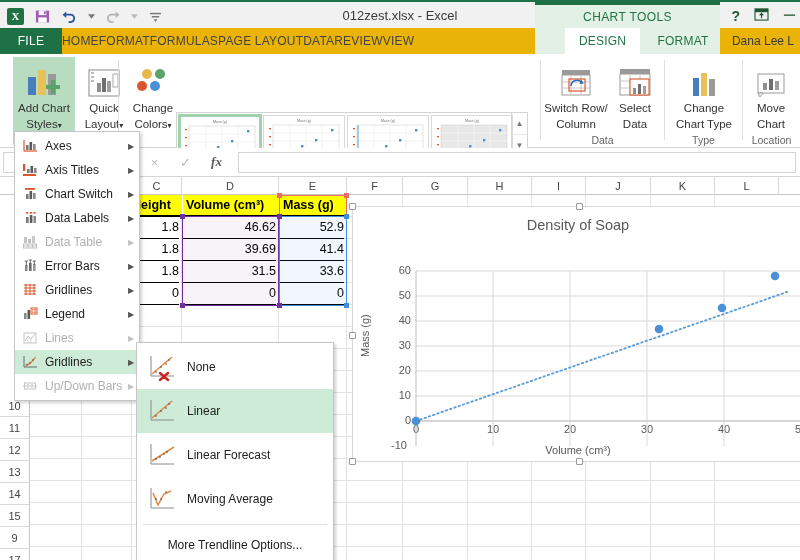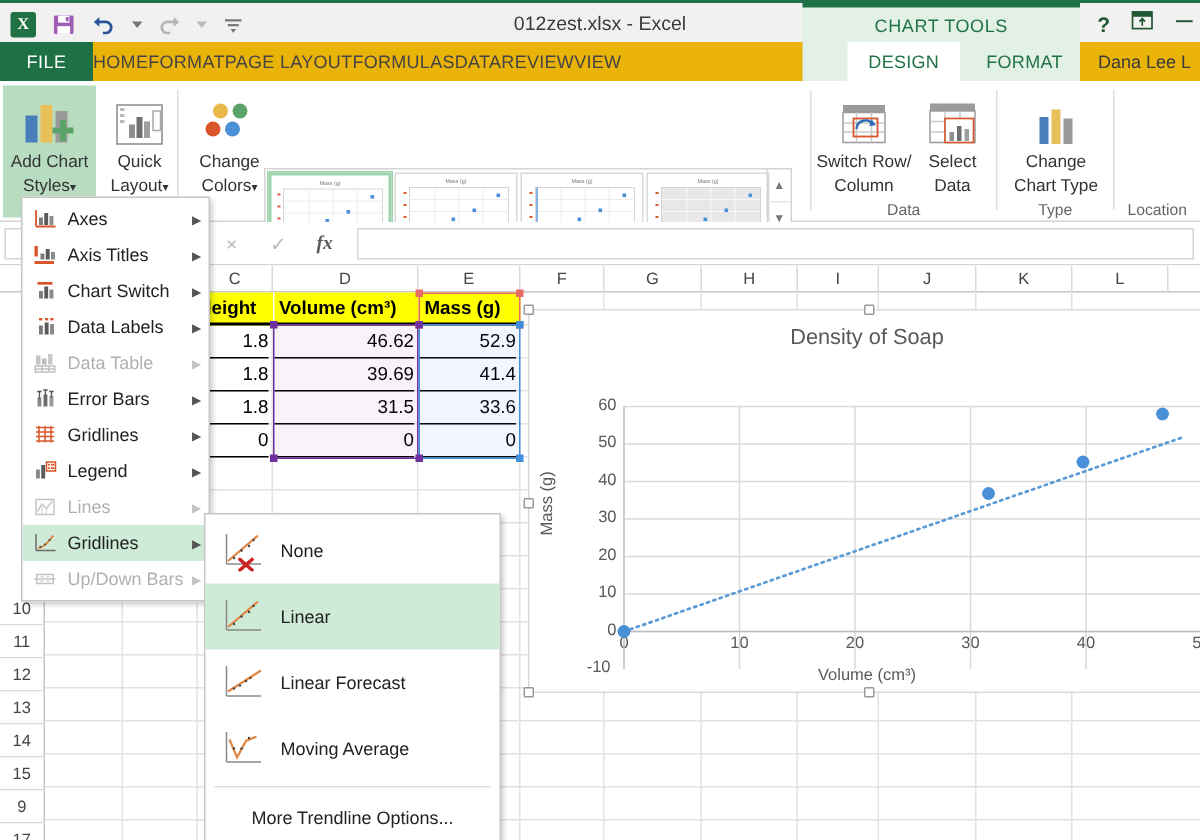--- a/index.html
+++ b/index.html
@@ -204,34 +204,34 @@
       </span>
     </div>
   </div>
 
   <div class="tabstrip">
     <div class="tab-ct-bg"></div>
     <div class="tab-file">FILE</div>
     <div class="tabs">
       <div class="tab">HOME</div>
       <div class="tab">FORMAT</div>
+      <div class="tab">FORMULAS</div>
       <div class="tab">PAGE LAYOUT</div>
-      <div class="tab">FORMULAS</div>
       <div class="tab">DATA</div>
       <div class="tab">REVIEW</div>
       <div class="tab">VIEW</div>
     </div>
     <div class="tab ct active" style="position:absolute;left:565px;top:0;width:75px;height:26px;justify-content:center;">DESIGN</div>
     <div class="tab ct" style="position:absolute;left:643px;top:0;width:80px;height:26px;justify-content:center;">FORMAT</div>
     <div class="user-name">Dana Lee L</div>
   </div>
 
   <div class="ribbon">
 
-    <div class="rgroup" style="left:0;width:118px;">
+    <div class="rgroup" style="left:11px;width:118px;">
       <div class="bigbtn addce" style="left:2px;">
         <div class="ico">
           <svg width="40" height="34" viewBox="0 0 40 34">
             <rect x="4" y="12" width="8" height="18" fill="#4a7ebb"></rect>
             <rect x="14" y="5" width="8" height="25" fill="#e8c15a"></rect>
             <rect x="24" y="9" width="8" height="21" fill="#9a9a9a"></rect>
             <rect x="22" y="20" width="14" height="4" fill="#5aa469"></rect>
             <rect x="27" y="15" width="4" height="14" fill="#5aa469"></rect>
           </svg>
         </div>
@@ -441,20 +441,33 @@
           </svg>
         </div>
         <div class="lbl">Change</div>
         <div class="lbl">Chart Type</div>
       </div>
       <div class="gl">Type</div>
     </div>
     <div class="rsep" style="left:742px;"></div>
 
     <div class="rgroup" style="left:743px;width:57px;">
+      <div class="bigbtn" style="left:0px;width:56px;">
+        <div class="ico">
+          <svg width="36" height="30" viewBox="0 0 36 30">
+            <rect x="5" y="5" width="26" height="19" fill="#fff" stroke="#9a9a9a"></rect>
+            <rect x="10" y="14" width="4" height="7" fill="#8f8f8f"></rect>
+              <rect x="16" y="10" width="4" height="11" fill="#6f6f6f"></rect>
+              <rect x="22" y="12" width="4" height="9" fill="#9f9f9f"></rect>
+            <path d="M5 24 L10 24 L7 28 Z" fill="#fff" stroke="#9a9a9a"></path>
+          </svg>
+        </div>
+        <div class="lbl">Move</div>
+        <div class="lbl">Chart</div>
+      </div>
       <div class="gl">Location</div>
     </div>
   </div>
 
   <div class="fbar">
     <div class="namebox"></div>
     <div class="fb-btns">
       <span>×</span>
       <span>✓</span>
       <span class="fx">fx</span>

